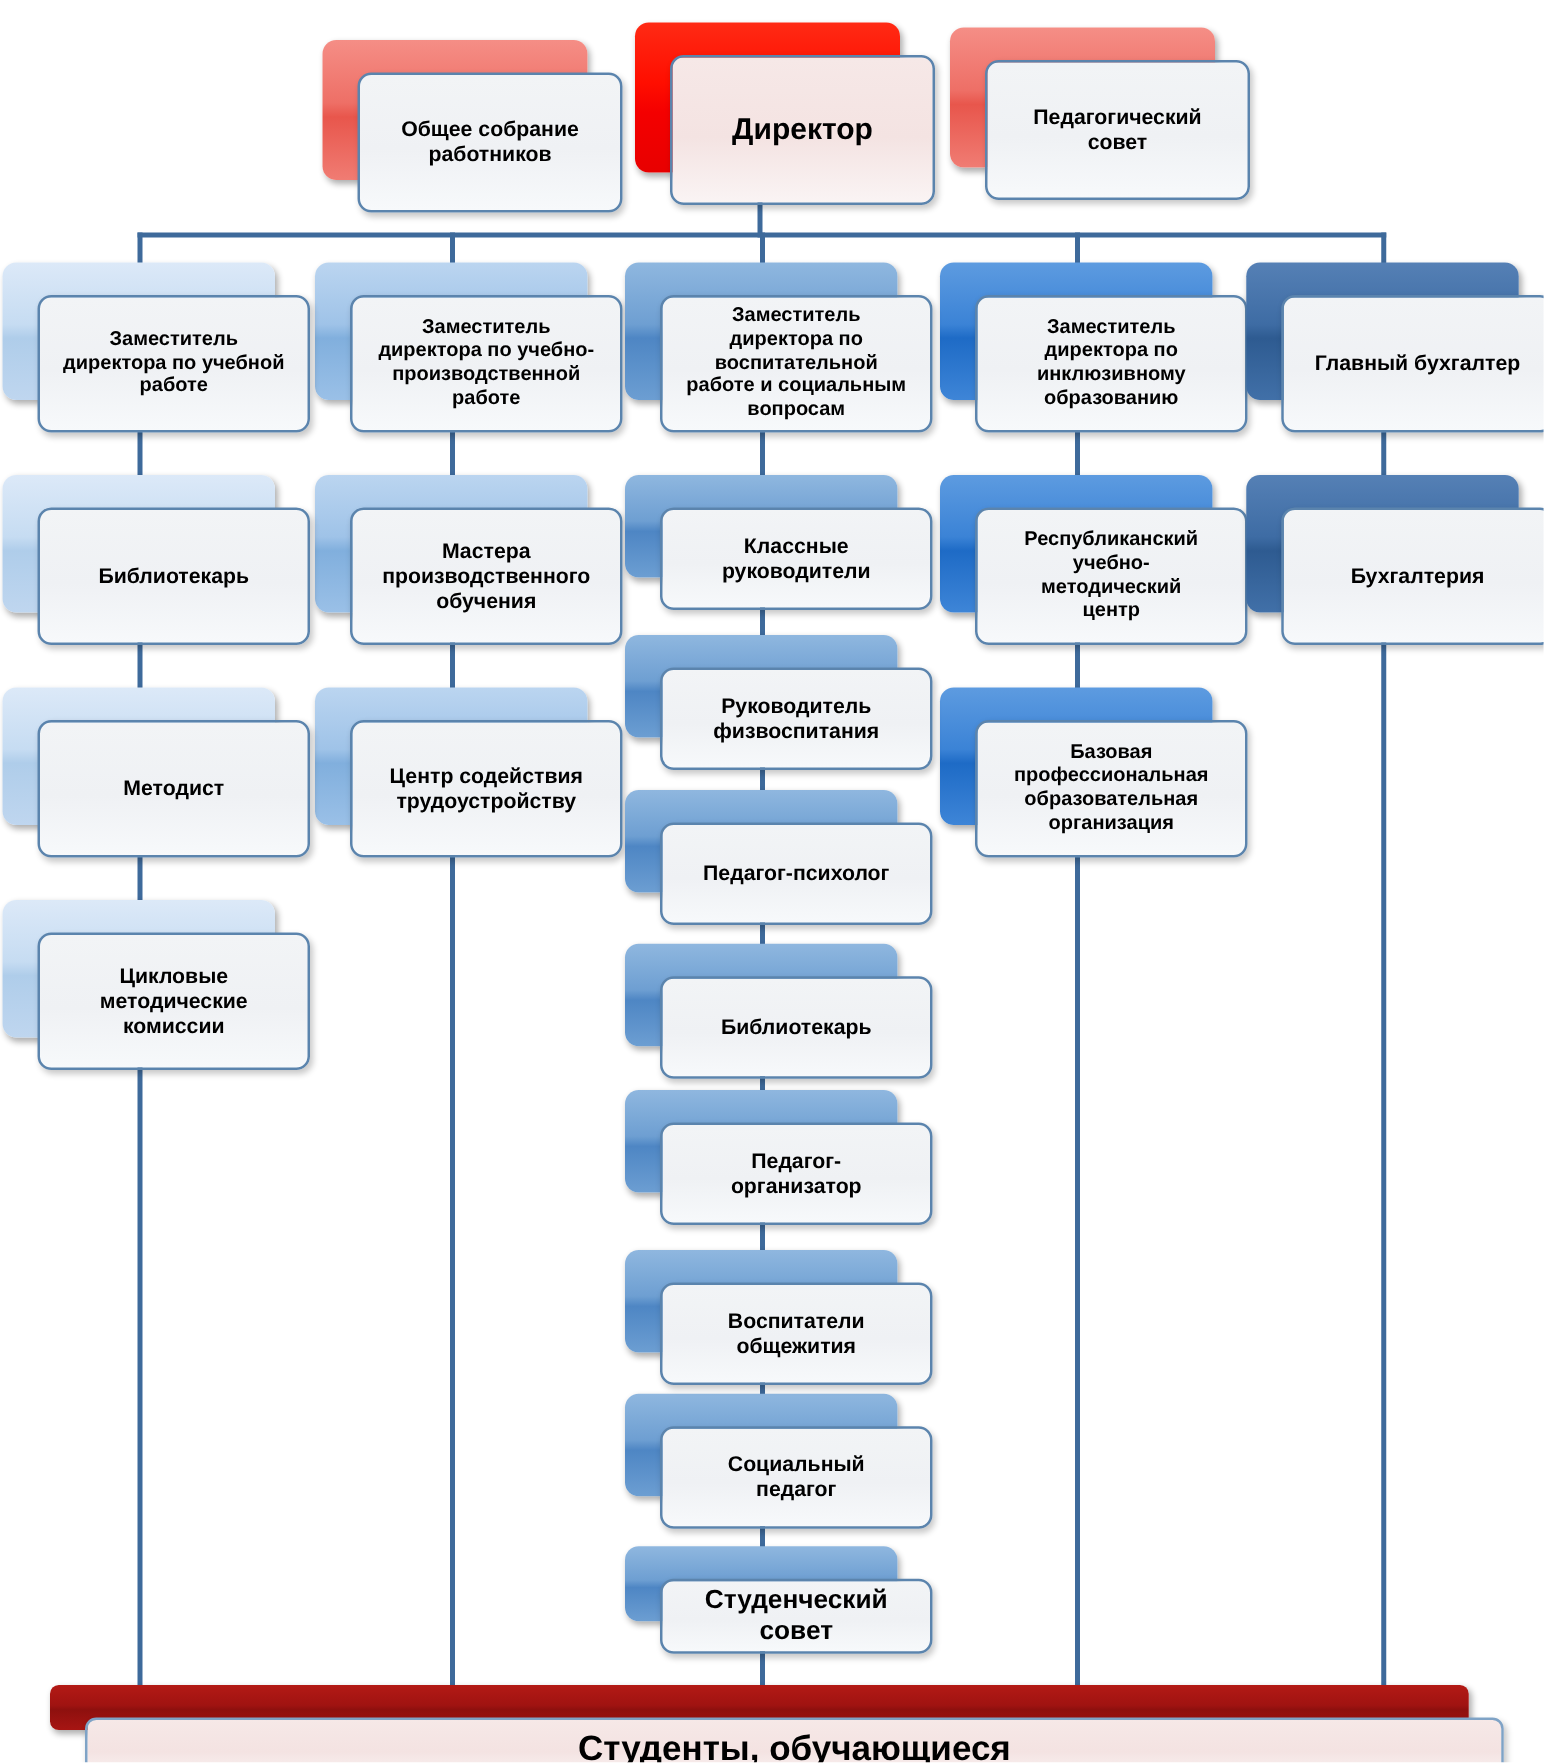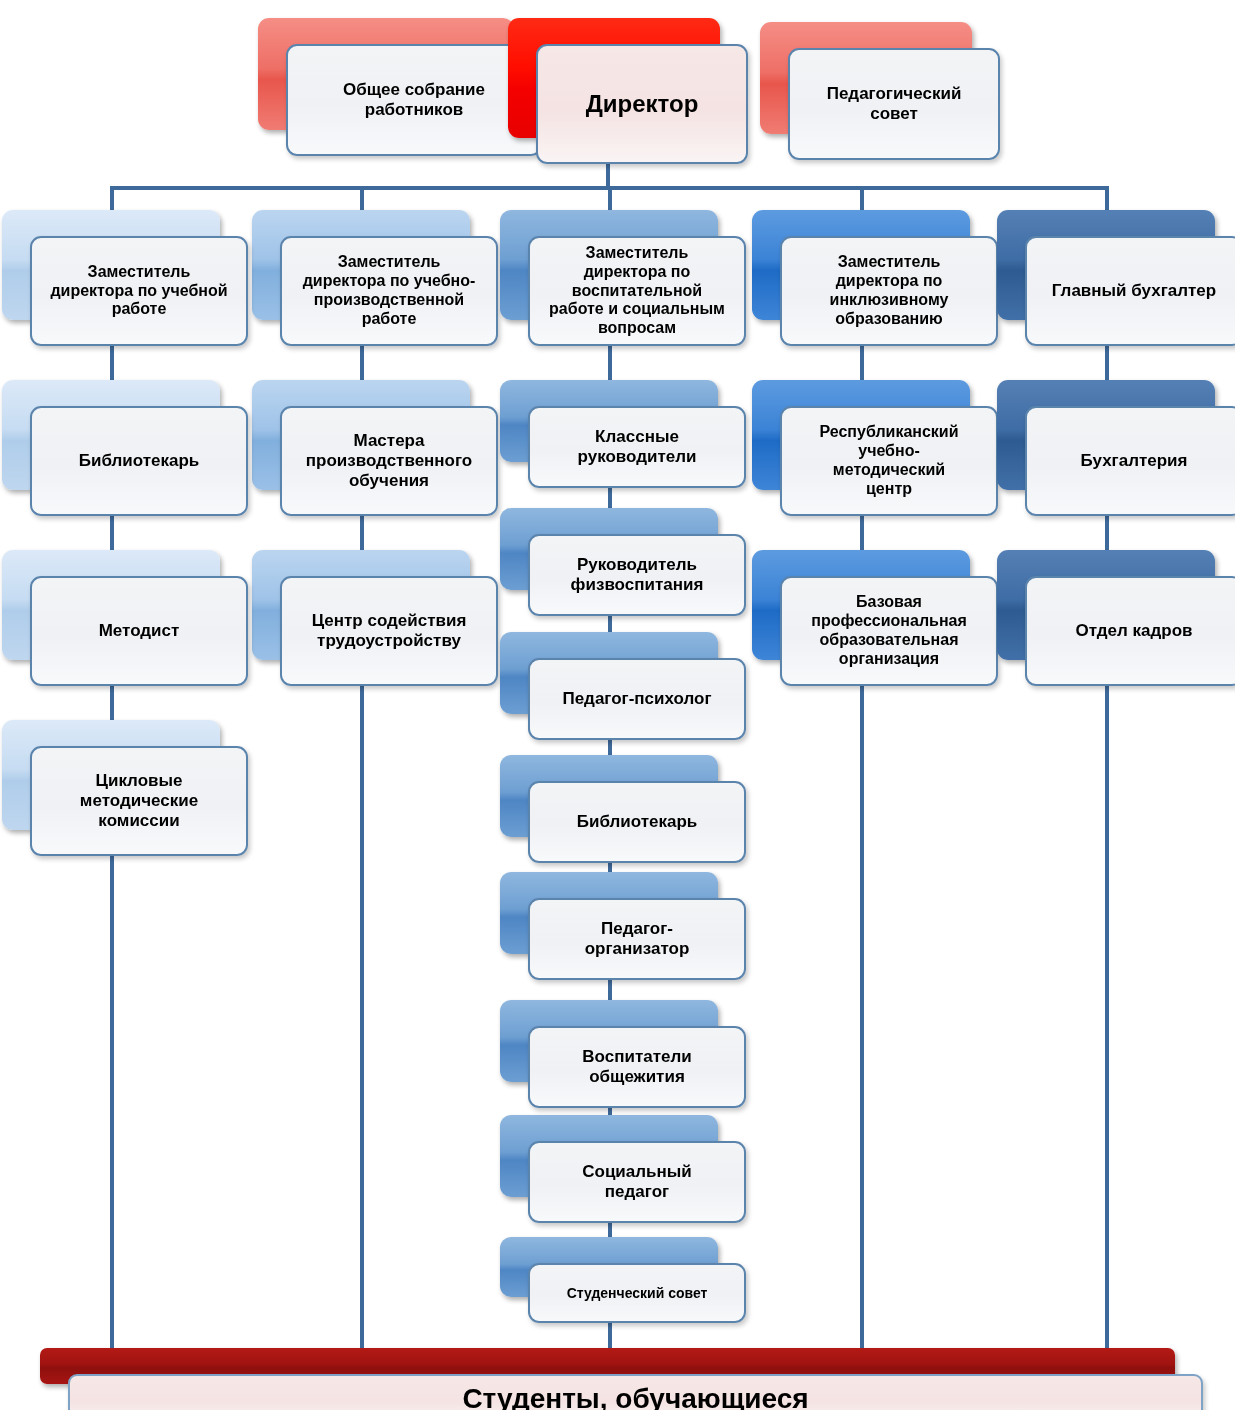--- a/index.html
+++ b/index.html
@@ -110,21 +110,21 @@
     z-index: 2;
     font-weight: bold;
     color: #000000;
     font-size: 28px;
   }
 </style>
 </head>
 <body>
 
 <div id="canvas">
-    <div class="node" style="left: 258px; top: 18px; width: 212px; height: 112px; z-index: 8; padding-left: 44px;">
+    <div class="node" style="left: 258px; top: 32px; width: 212px; height: 112px; z-index: 8;">
       <div class="back c-r1"></div>
       <div class="front f-light">
         <div class="label" style="font-size: 17px;">Общее собрание<br>работников</div>
       </div>
     </div>
     <div class="node" style="left: 508px; top: 18px; width: 212px; height: 120px; z-index: 8;">
       <div class="back c-r2"></div>
       <div class="front f-pink">
         <div class="label" style="font-size: 24px;">Директор</div>
       </div>
@@ -228,21 +228,21 @@
     </div>
     <div class="node" style="left: 500px; top: 1115px; width: 218px; height: 82px; z-index: 7;">
       <div class="back c-b3"></div>
       <div class="front f-light">
         <div class="label" style="font-size: 17px;">Социальный<br>педагог</div>
       </div>
     </div>
     <div class="node" style="left: 500px; top: 1237px; width: 218px; height: 60px; z-index: 6;">
       <div class="back c-b3"></div>
       <div class="front f-light">
-        <div class="label" style="font-size: 14px;">Студенческий совет</div>
+        <div class="label" style="font-size: 21px;">Студенческий совет</div>
       </div>
     </div>
     <div class="line-v" style="left: 608px; top: 230px; height: 1118px; z-index: 2;"></div>
     <div class="line-v" style="left: 860px; top: 186px; height: 28px; z-index: 2;"></div>
     <div class="node" style="left: 752px; top: 210px; width: 218px; height: 110px; z-index: 8;">
       <div class="back c-b4"></div>
       <div class="front f-light">
         <div class="label" style="font-size: 16px;">Заместитель<br>директора по<br>инклюзивному<br>образованию</div>
       </div>
     </div>
@@ -263,26 +263,20 @@
     <div class="node" style="left: 997px; top: 210px; width: 218px; height: 110px; z-index: 8;">
       <div class="back c-b5"></div>
       <div class="front f-light">
         <div class="label" style="font-size: 17px;">Главный бухгалтер</div>
       </div>
     </div>
     <div class="node" style="left: 997px; top: 380px; width: 218px; height: 110px; z-index: 7;">
       <div class="back c-b5"></div>
       <div class="front f-light">
         <div class="label" style="font-size: 17px;">Бухгалтерия</div>
-      </div>
-    </div>
-    <div class="node" style="left: 997px; top: 550px; width: 218px; height: 110px; z-index: 6;">
-      <div class="back c-b5"></div>
-      <div class="front f-light">
-        <div class="label" style="font-size: 17px;">Отдел кадров</div>
       </div>
     </div>
     <div class="line-v" style="left: 1105px; top: 230px; height: 1118px; z-index: 2;"></div>
     <div class="bar" style="left: 40px; top: 1348px; width: 1135px; height: 36px; z-index: 9;">
       <div class="back c-r3"></div>
       <div class="front f-pink" style="height: 50px;">
         <div class="label">Студенты, обучающиеся</div>
       </div>
     </div>
   </div>

